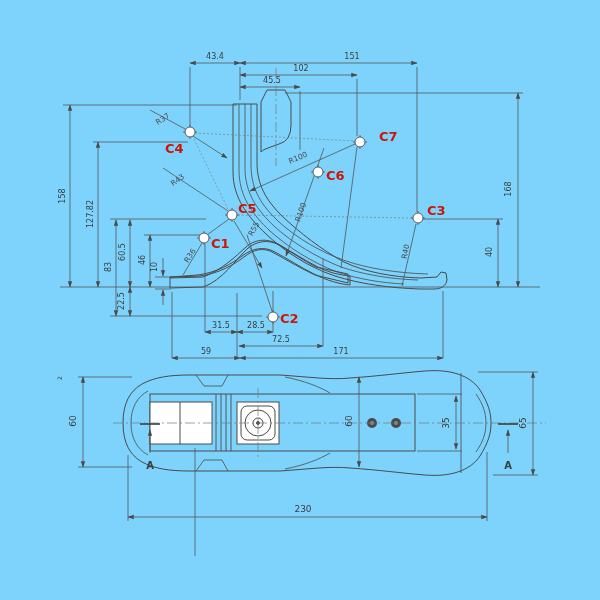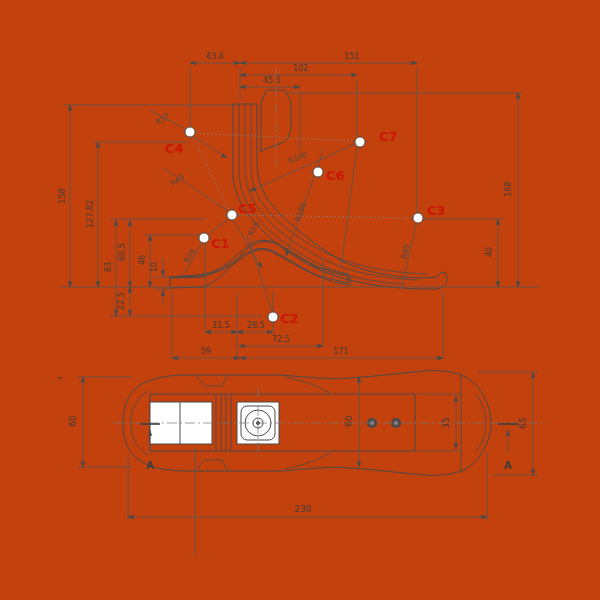--- a/index.html
+++ b/index.html
@@ -1,17 +1,17 @@
 <!DOCTYPE html>
 <html><head>
 <meta charset="utf-8">
 <style>
   html,body{margin:0;padding:0;background:#ffffff;}
   body{font-family:"DejaVu Sans", sans-serif;}
-  .stage{width:600px;height:600px;position:relative;background:#c2410c;overflow:hidden;}
+  .stage{width:600px;height:600px;position:relative;background:#7dd3fc;overflow:hidden;}
   svg{display:block;}
   text{font-family:"DejaVu Sans", sans-serif;fill:#3d3d3d;}
   .dim{font-size:8px;}
   .rad{font-size:7.5px;fill:#4a4a4a;}
   .pt{font-size:13px;font-weight:bold;fill:#cc1505;}
   .big{font-size:9px;}
   .secA{font-size:10px;font-weight:bold;}
   .thin{stroke:#555;stroke-width:0.8;fill:none;}
   .geo{stroke:#4a4a4a;stroke-width:1;fill:none;}
   .dot{stroke:#808080;stroke-width:0.7;fill:none;stroke-dasharray:2,2;}

